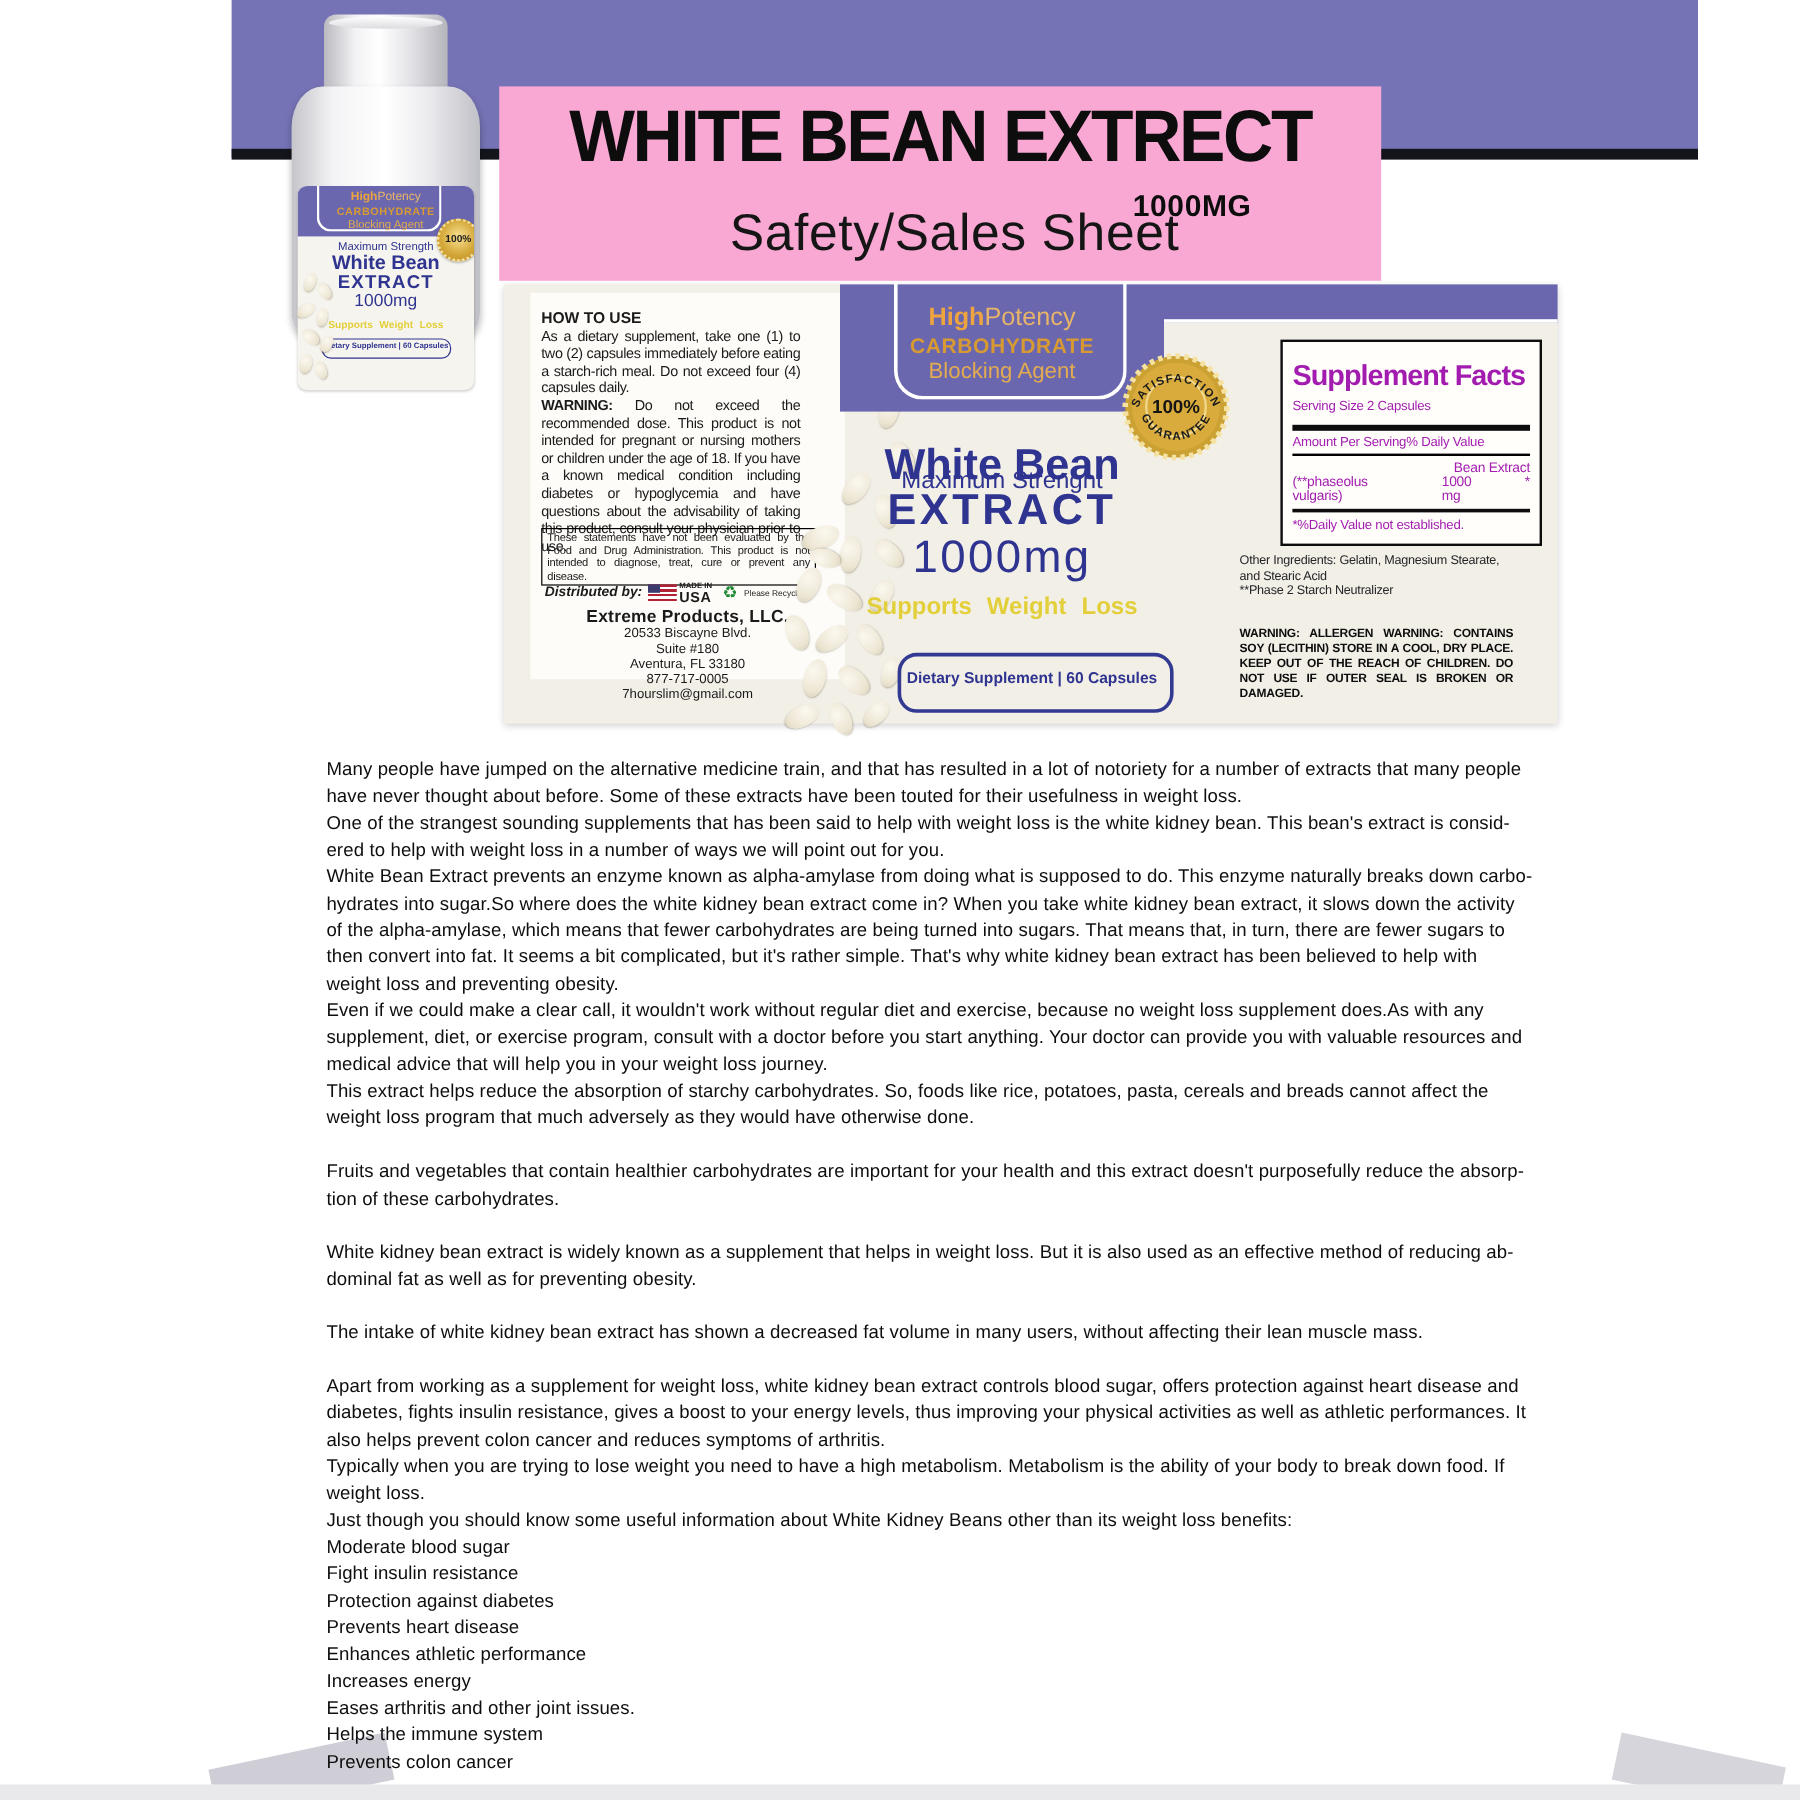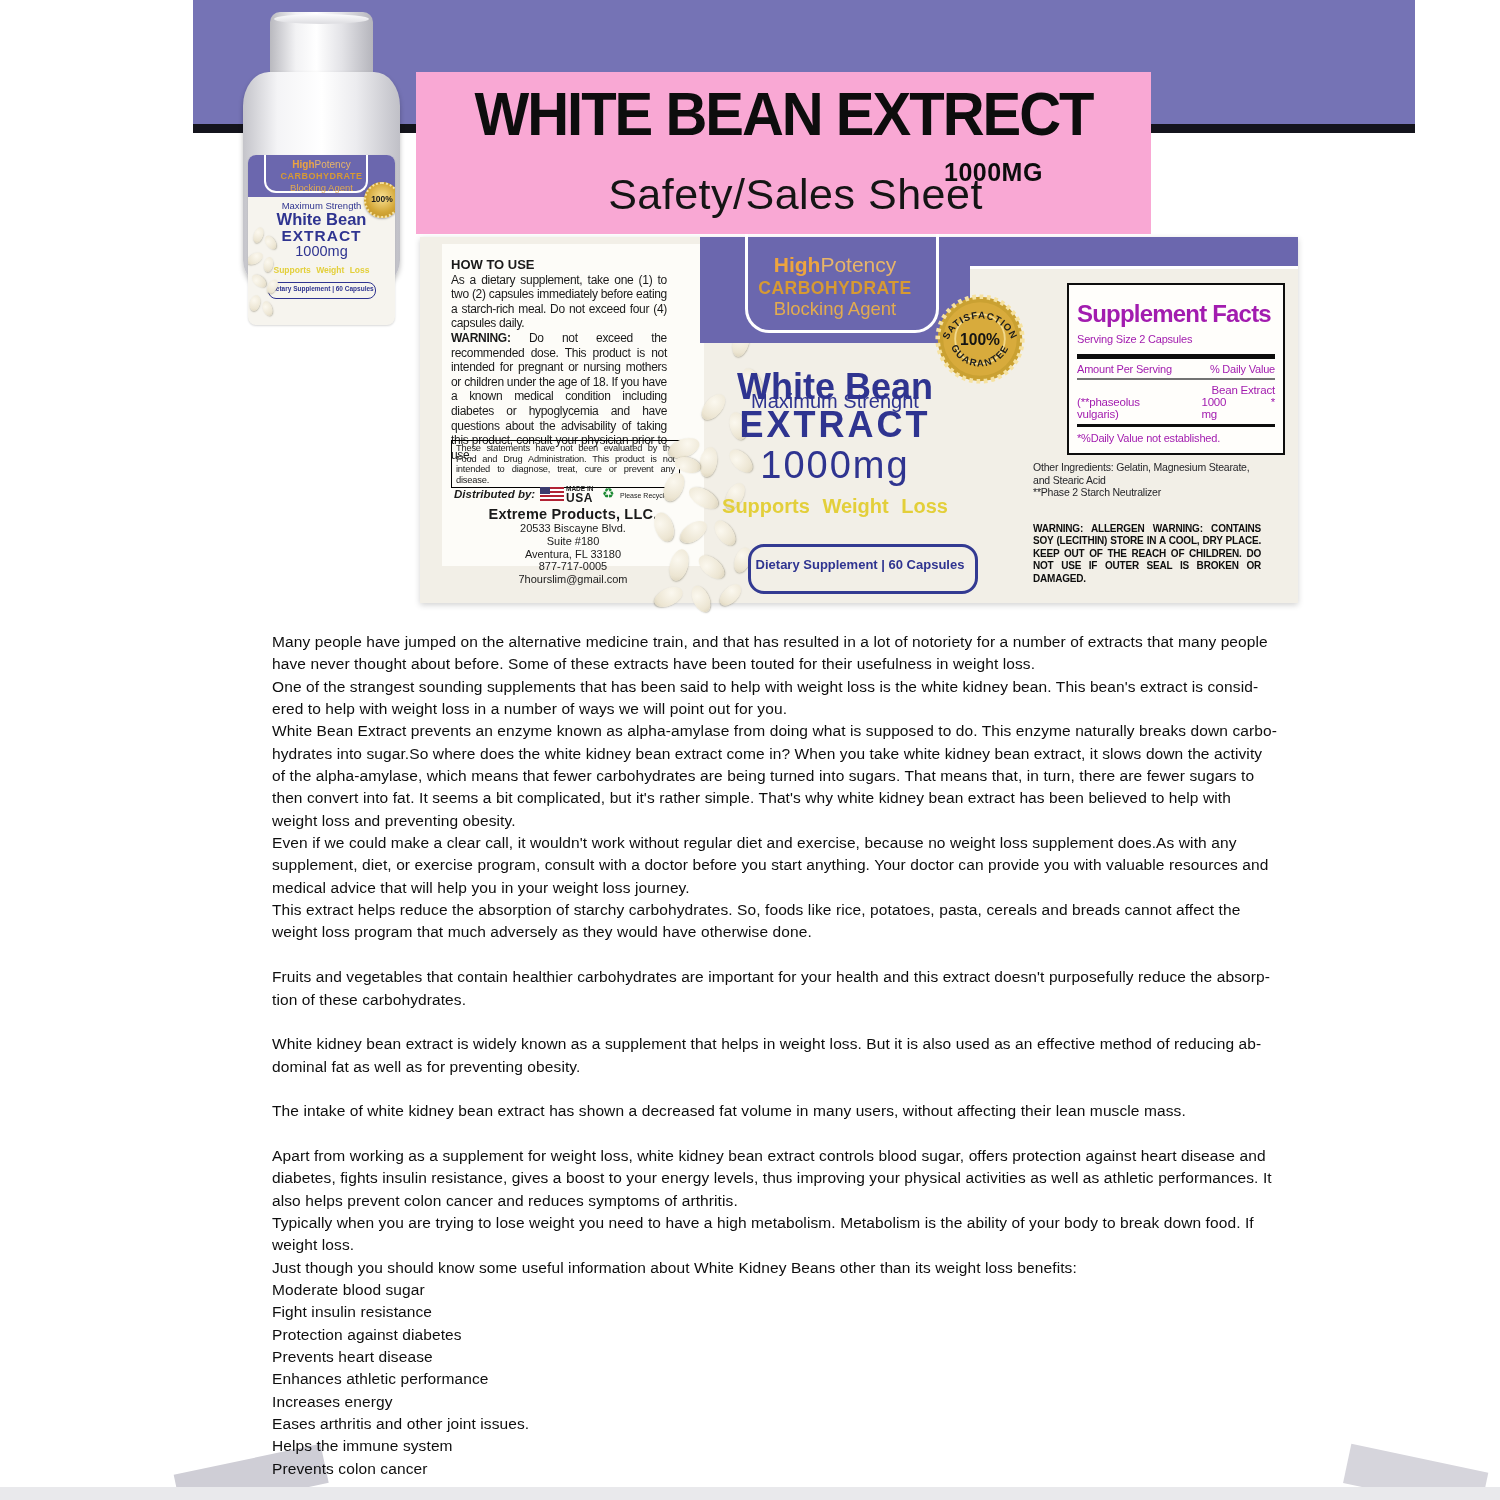--- a/index.html
+++ b/index.html
@@ -99,22 +99,22 @@
   .badge{left:514px;top:56px;width:92px;height:92px;z-index:5;}
 
   .rpanel{left:550px;top:0;width:328px;height:366px;}
   .rband{left:0;top:0;width:328px;height:29px;background:#6b67ae;border-bottom:3px solid #fff;}
   .facts{left:63px;top:46px;width:218px;height:172px;background:#fffefb;border:2px solid #0d0d0d;
          padding:15px 8px;box-sizing:border-box;color:#a21caf;margin-left:34px;}
   .ftitle{font-size:24px;font-weight:700;letter-spacing:-0.8px;}
   .fserv{font-size:11px;margin-top:5px;letter-spacing:-0.2px;}
   .fbar{height:5px;background:#0d0d0d;margin-top:9px;}
   .fbar2{height:3px;background:#0d0d0d;margin-top:4px;}
-  .frow{display:flex;justify-content:space-between;font-size:11px;margin-top:4px;
-        border-bottom:2px solid #737373;padding-bottom:3px;letter-spacing:-0.2px;}
+  .frow{display:flex;font-size:11px;margin-top:4px;
+        border-bottom:2px solid #000000;padding-bottom:3px;letter-spacing:-0.2px;}
   .fing{font-size:11.5px;margin-top:4px;letter-spacing:-0.2px;text-align:right;}
   .fing2{display:flex;font-size:11.5px;letter-spacing:-0.2px;gap:16px;}
   .fing2 .amt{margin-left:26px;} .fing2 .ast{margin-left:20px;}
   .ffoot{font-size:11px;margin-top:5px;letter-spacing:-0.2px;}
   .other{left:63px;top:224px;width:240px;font-size:10.5px;line-height:12.6px;color:#26262a;
          letter-spacing:-0.2px;}
   .rwarn{left:63px;top:286px;width:228px;font-size:10px;font-weight:700;line-height:12.4px;
          text-align:justify;letter-spacing:-0.2px;color:#0d0d0d;}
 
   

